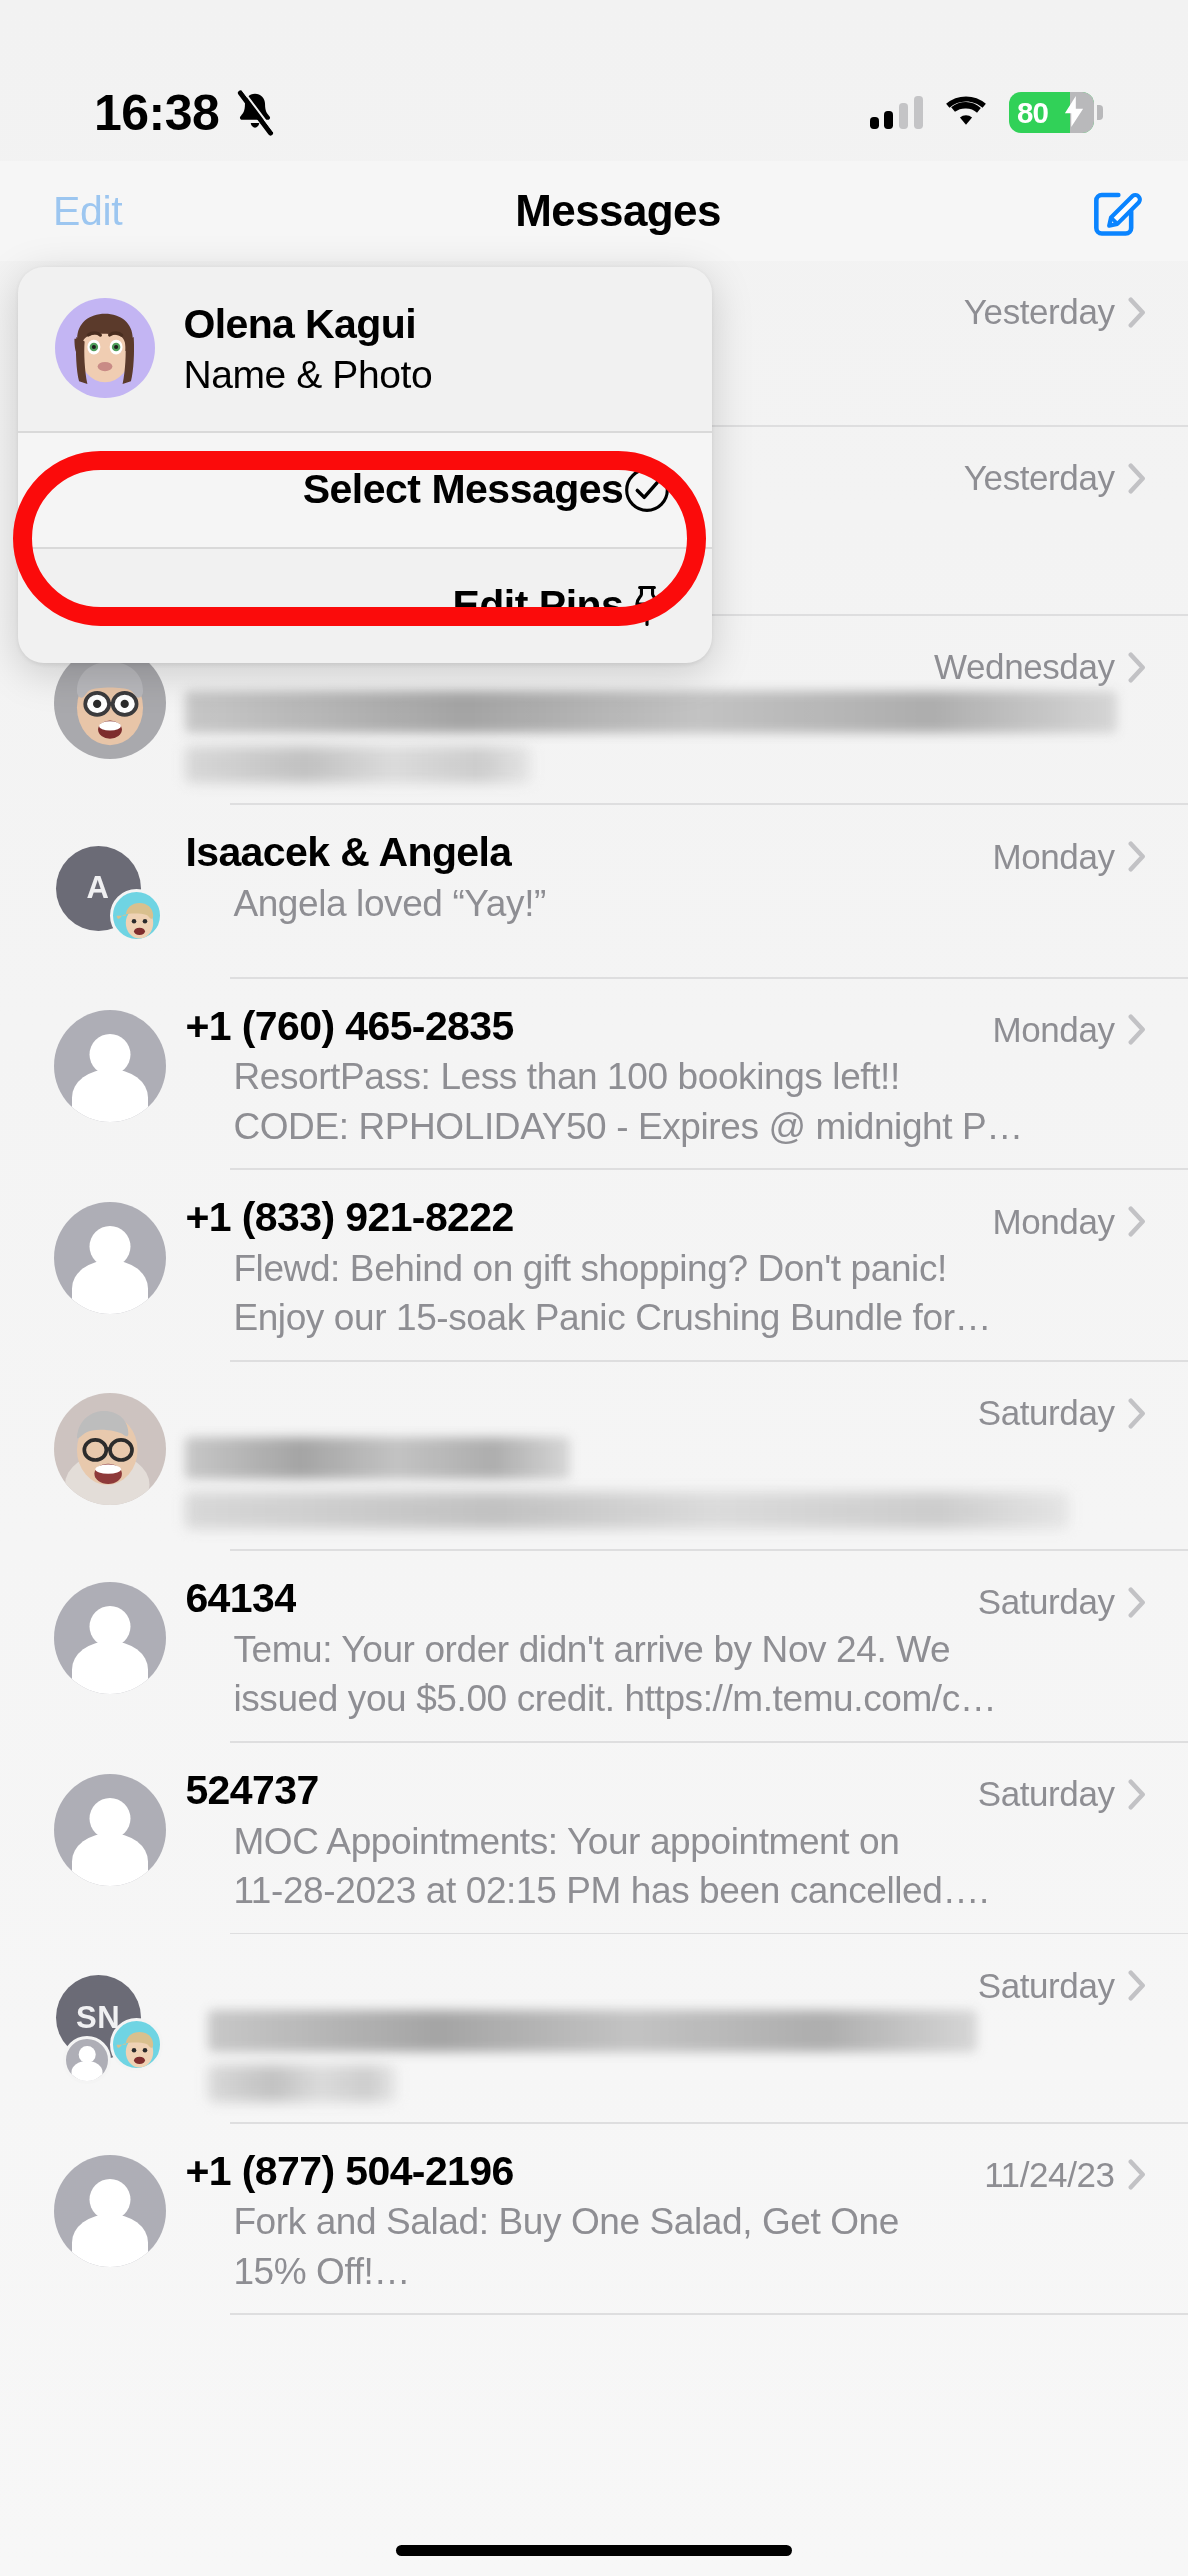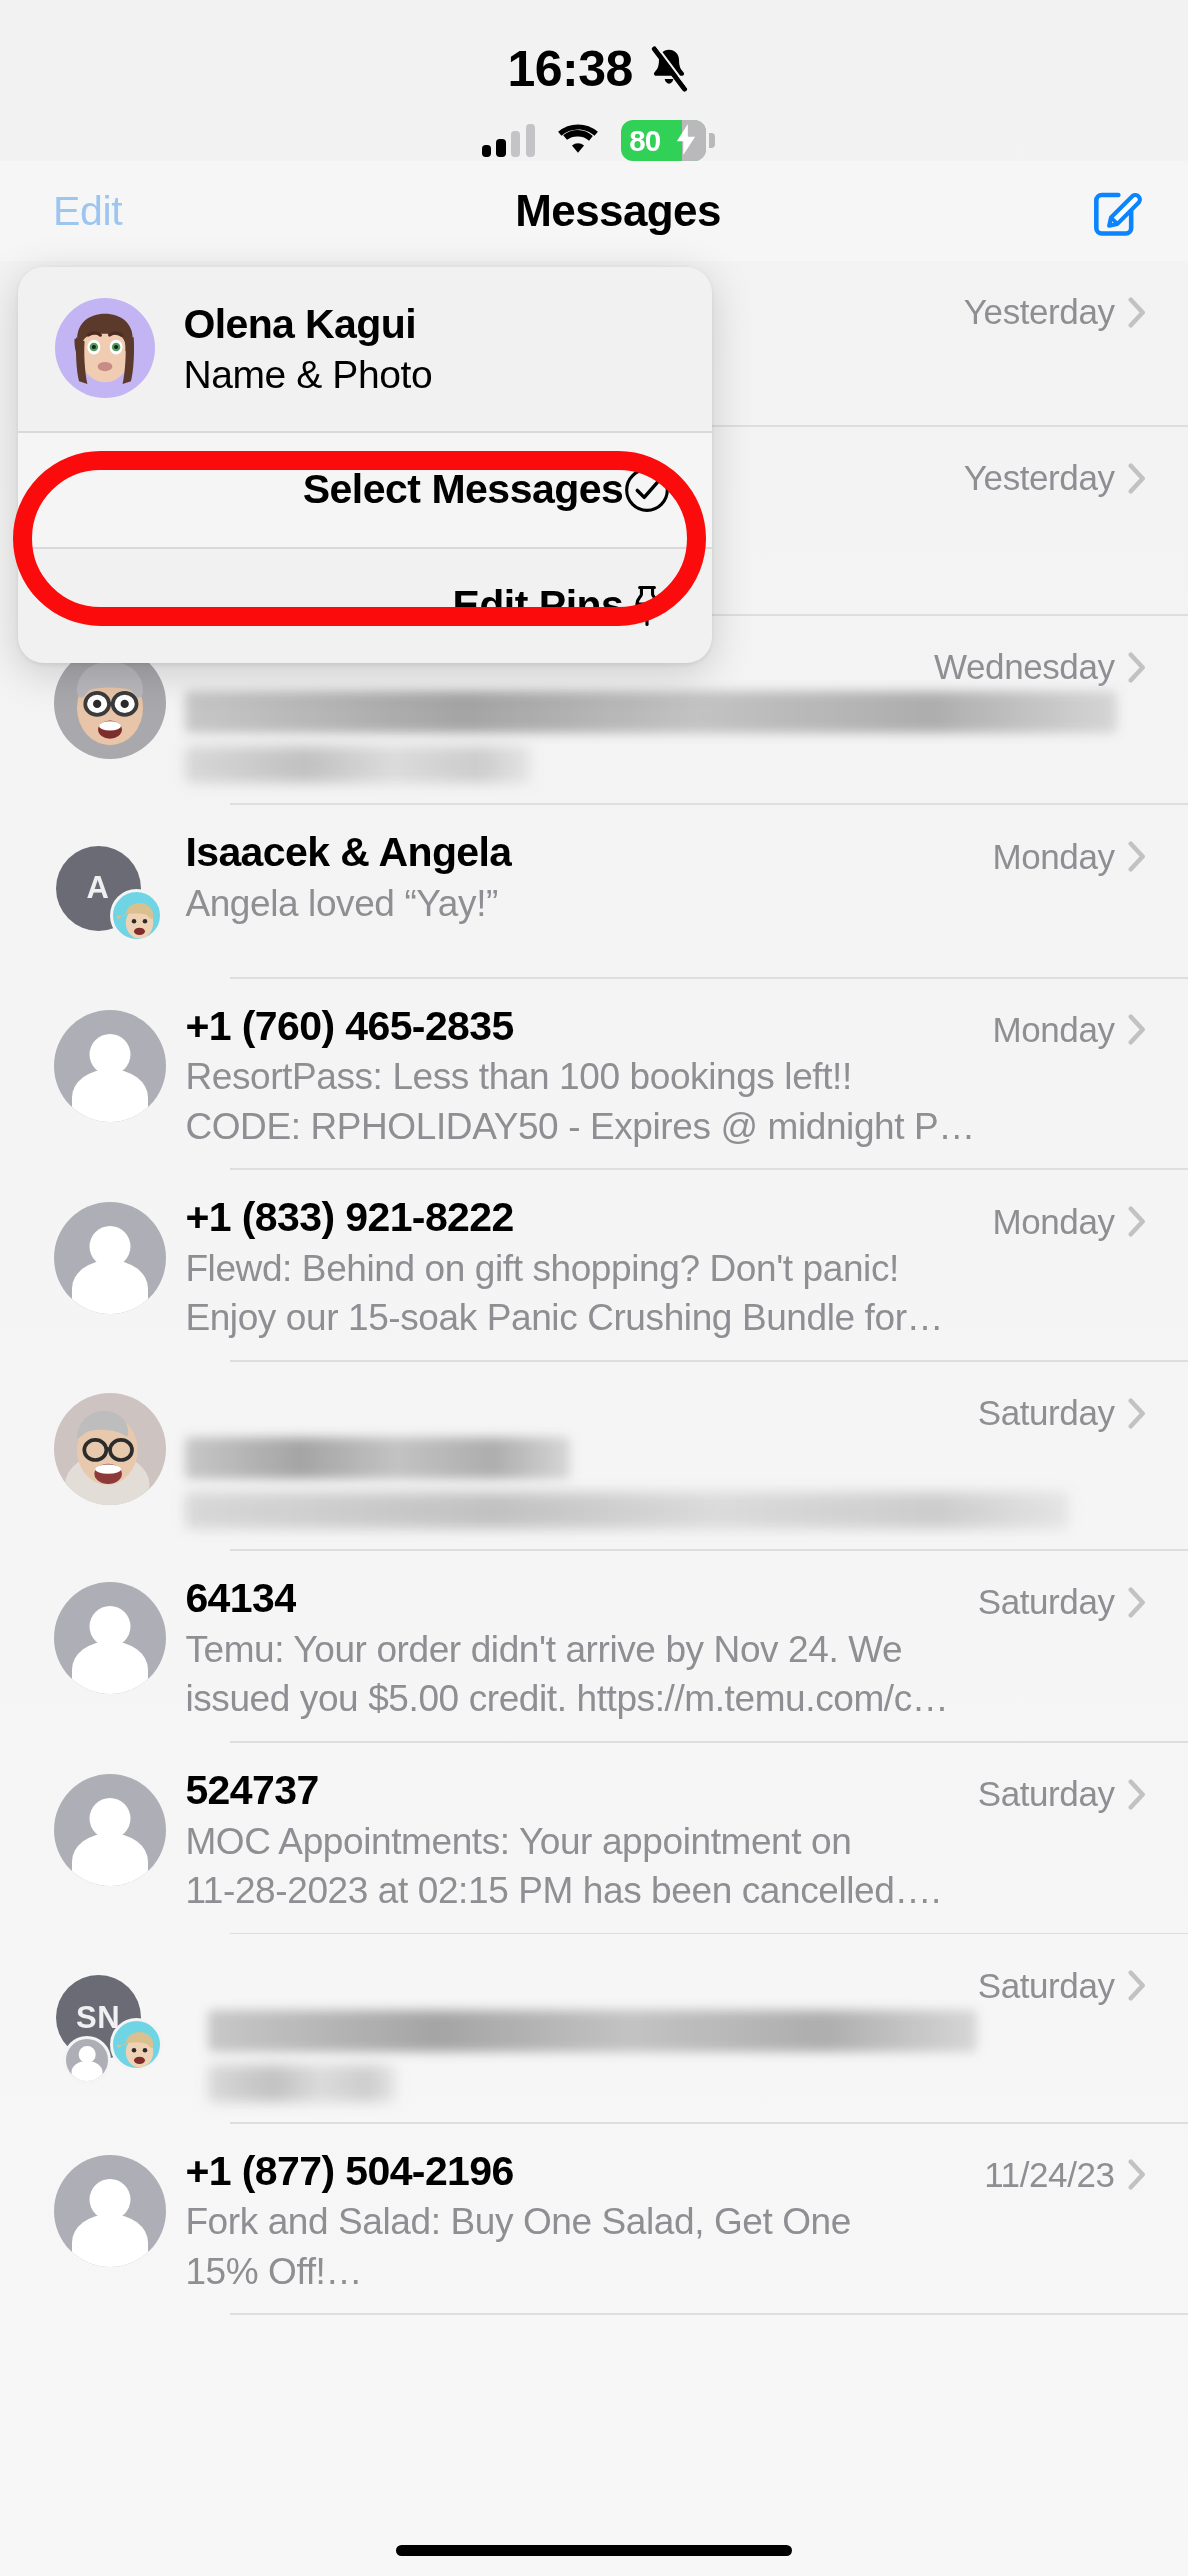--- a/index.html
+++ b/index.html
@@ -10,24 +10,23 @@
     overflow:hidden;
     -webkit-font-smoothing:antialiased;
   }
   #phone {
     position:relative; width:1188px; height:2576px;
     background:linear-gradient(180deg,#f2f2f2 0%,#f4f4f4 40%,#f7f7f7 100%);
   }
 
   
   .statusbar{
-    position:absolute; top:0; left:0; width:1188px; height:161px;
+    position:absolute; top:10px; left:0; width:1188px; height:161px;
     display:flex; align-items:center; justify-content:space-between;
     padding:44px 85px 0 94px;
-    flex-direction:column;
   }
   .sb-left{ display:flex; align-items:center; gap:14.7px; }
   .sb-time{ font-size:50px; font-weight:600; color:#000; letter-spacing:-0.5px; line-height:1; }
   .sb-right{ display:flex; align-items:center; gap:20px; }
 
   .bell-slash{ width:42px; height:46px; position:relative; display:block; }
   .sig{ display:flex; align-items:flex-end; gap:5.5px; height:33px; }
   .sig i{ display:block; width:9.2px; border-radius:3.7px; background:#000; }
   .sig i:nth-child(1){ height:12px; }
   .sig i:nth-child(2){ height:18.4px; }
@@ -93,21 +92,21 @@
       position:absolute; bottom:-3.7px; left:50%; transform:translateX(-50%); }
 
   .rowbody{ flex:1; min-width:0; padding-left:7.4px; }
   .rowtop{ display:flex; align-items:flex-start; justify-content:space-between; gap:14.7px; }
   .title{ font-size:41px; font-weight:700; color:#000; letter-spacing:-0.6px;
           white-space:nowrap; overflow:hidden; }
   .meta{ display:flex; align-items:center; gap:13px; flex:0 0 auto; padding-top:7.4px; }
   .time{ font-size:35px; color:#8e8e93; letter-spacing:-0.4px; white-space:nowrap; }
   .chev{ width:18.4px; height:31px; }
   .preview{ font-size:37px; color:#8e8e93; line-height:1.18; letter-spacing:-0.4px;
-            margin-top:5.5px; }
+            margin-top:5.5px;margin-left:48px; }
 
   
   .blurline{ height:37px; border-radius:4.6px; margin-top:13px;
      background:linear-gradient(90deg,#d6d6d6,#bdbdbd 35%,#d9d9d9 60%,#c9c9c9 85%,#e4e4e4);
      filter:blur(6.4px); opacity:.92; }
   .blurline.t{ height:42px; margin-top:3.7px;
      background:linear-gradient(90deg,#c4c4c4,#9e9e9e 30%,#bfbfbf 55%,#a8a8a8 80%,#d4d4d4);
      filter:blur(5.5px); }
   .blurrow .title{ visibility:hidden; height:0; }
 

